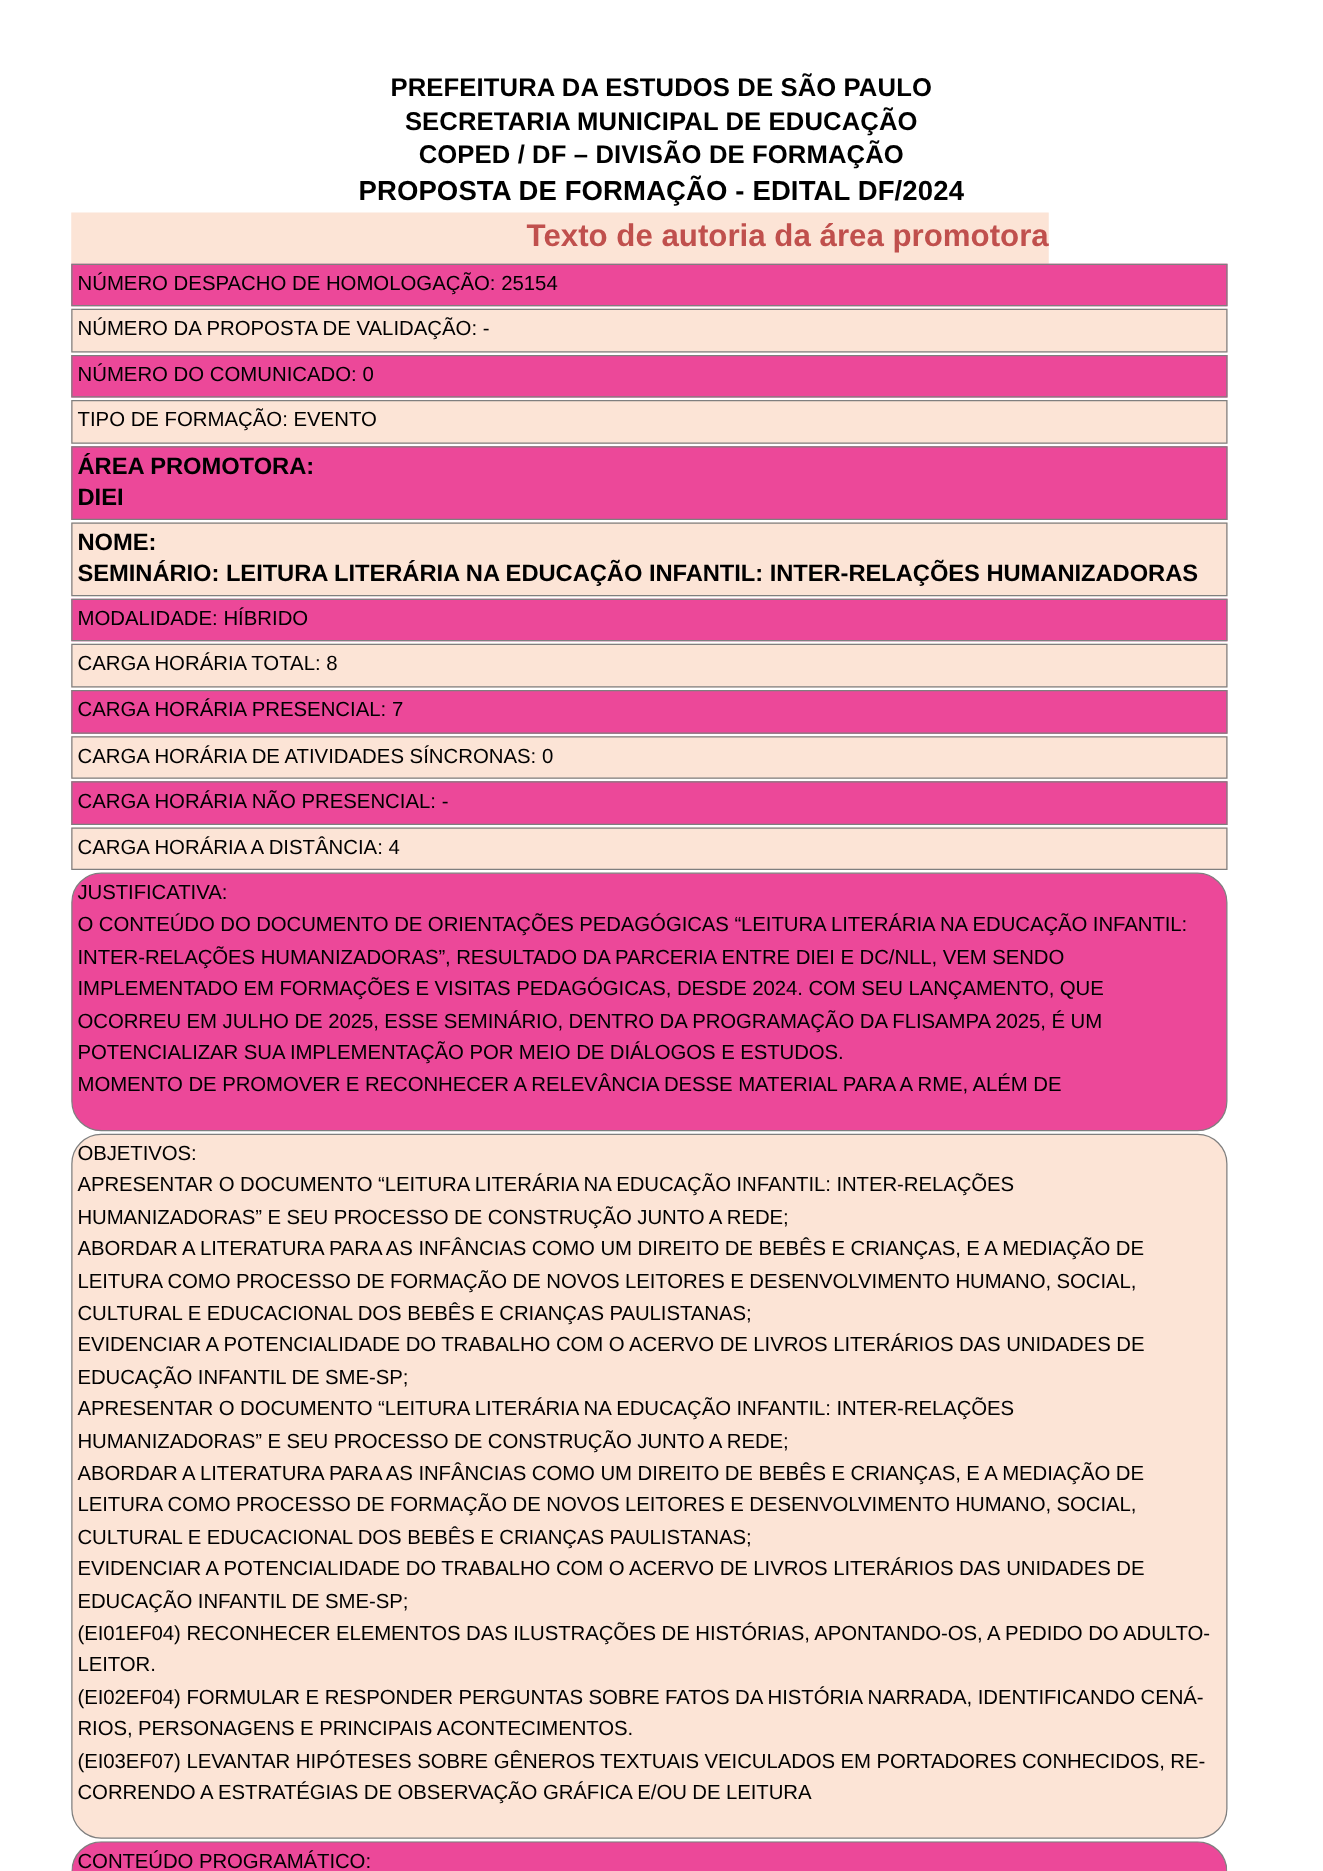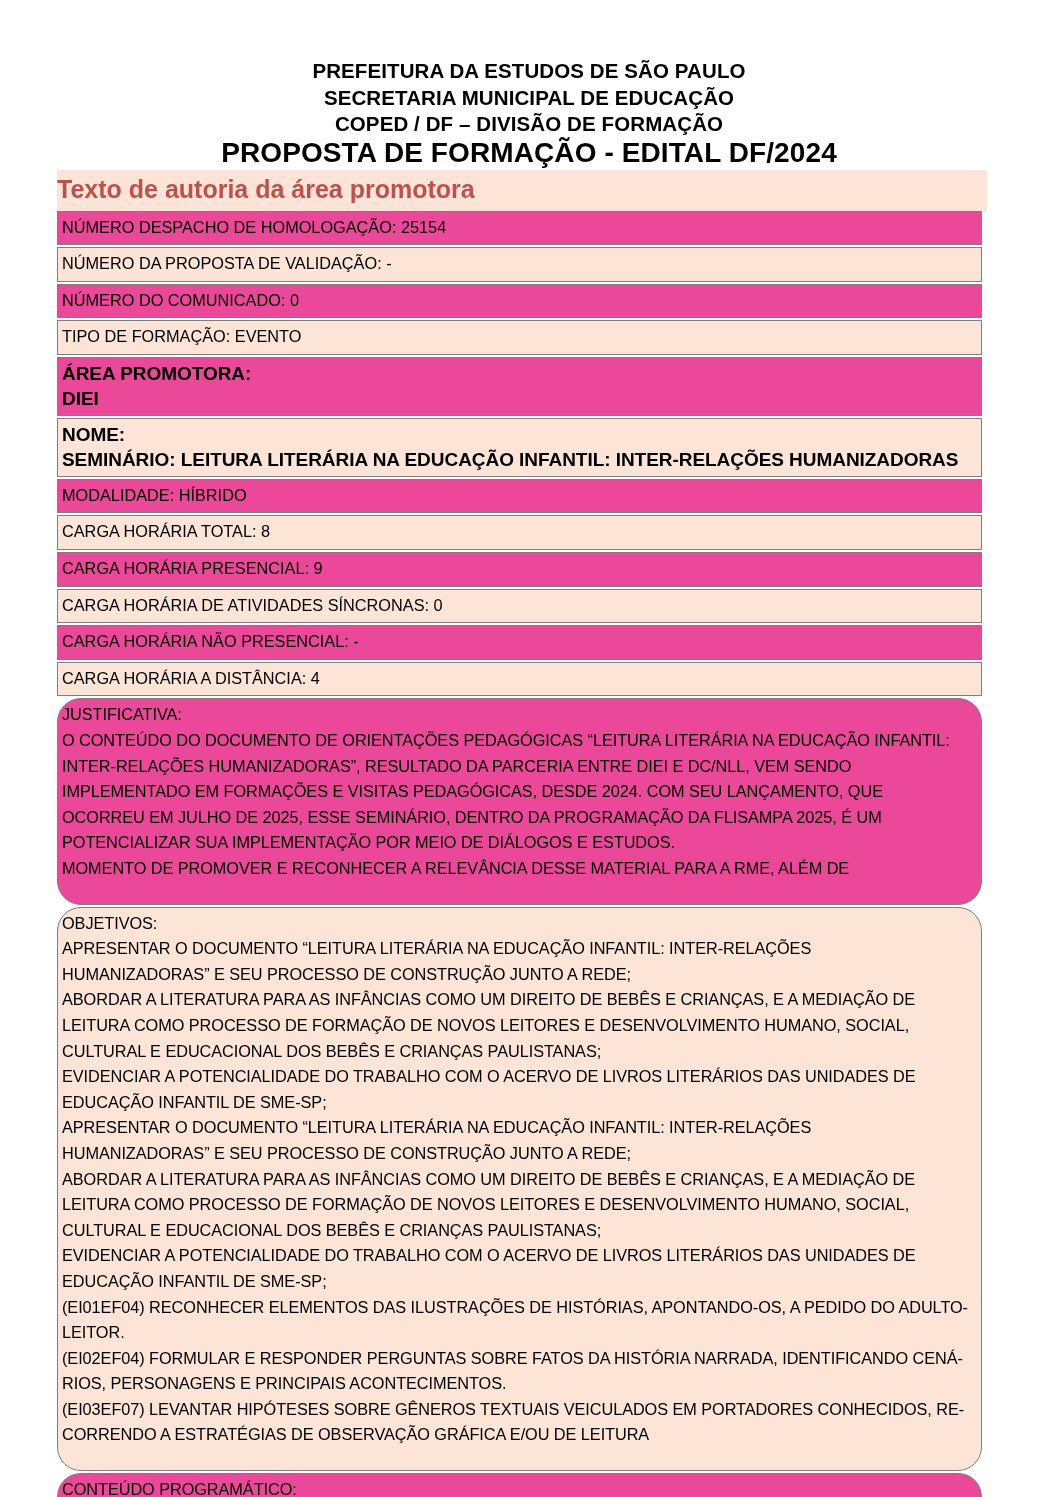--- a/index.html
+++ b/index.html
@@ -31,31 +31,31 @@
     text-align: center;
   }
   .doc-header .hline {
     font-weight: bold;
     font-size: 20.5px;
     line-height: 26.5px;
     letter-spacing: 0.1px;
     white-space: nowrap;
   }
   .doc-header .hline.big {
-    font-size: 28px;
+    font-size: 22px;
     line-height: 30px;
   }
 
   
   .banner {
     margin-top: 2px;
     margin-left: 57px;
-    width: 930px;
+    width: 782px;
     background: #fce4d6;
-    text-align: left;
+    text-align: right;
     padding: 4px 0 7px 0;
     box-sizing: border-box;
   }
   .banner-text {
     color: #c0504d;
     font-weight: bold;
     font-size: 25px;
     line-height: 30px;
   }
 
@@ -147,21 +147,21 @@
 
     <div class="row">
       <div class="line">MODALIDADE: HÍBRIDO</div>
     </div>
 
     <div class="row tint">
       <div class="line">CARGA HORÁRIA TOTAL: 8</div>
     </div>
 
     <div class="row">
-      <div class="line">CARGA HORÁRIA PRESENCIAL: 9</div>
+      <div class="line">CARGA HORÁRIA PRESENCIAL: 7</div>
     </div>
 
     <div class="row tint">
       <div class="line">CARGA HORÁRIA DE ATIVIDADES SÍNCRONAS: 0</div>
     </div>
 
     <div class="row">
       <div class="line">CARGA HORÁRIA NÃO PRESENCIAL:  -</div>
     </div>
 

